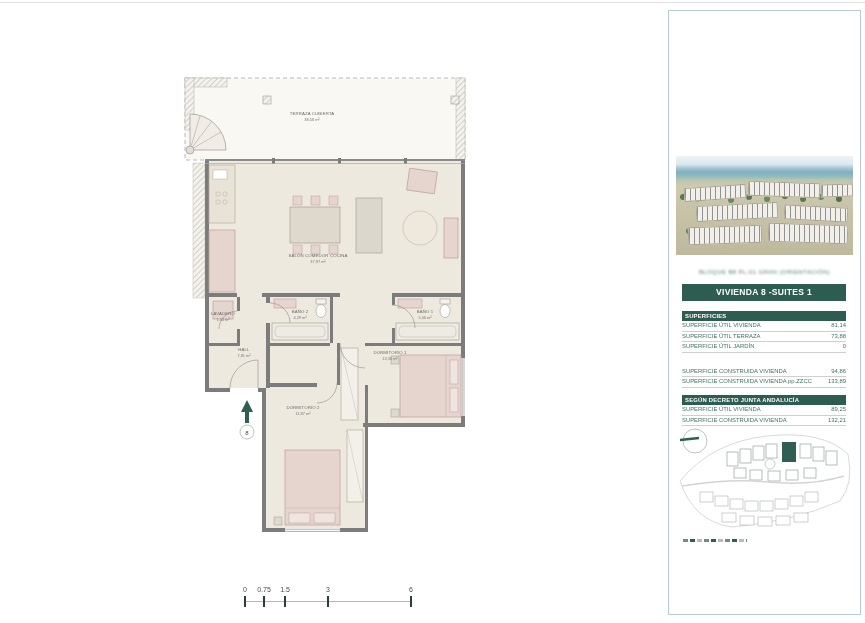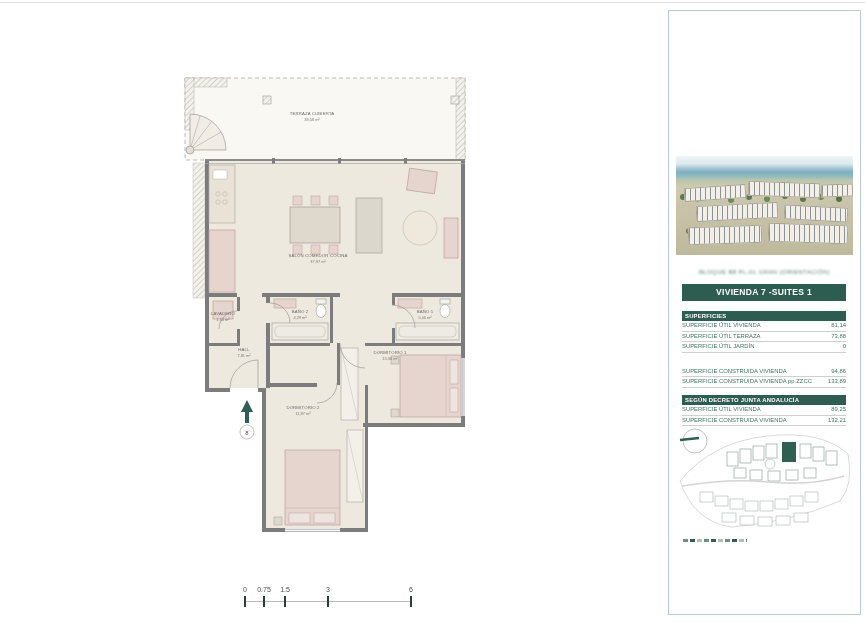--- a/index.html
+++ b/index.html
@@ -260,21 +260,21 @@
     <div class="bldg" style="left:72px;top:26px;width:70px;height:13px;transform:rotate(2deg);"></div>
     <div class="bldg" style="left:145px;top:28px;width:30px;height:11px;transform:rotate(-2deg);"></div>
     <div class="bldg" style="left:20px;top:48px;width:80px;height:14px;transform:rotate(-3deg);"></div>
     <div class="bldg" style="left:108px;top:50px;width:62px;height:13px;transform:rotate(3deg);"></div>
     <div class="bldg" style="left:12px;top:70px;width:72px;height:16px;transform:rotate(-2deg);"></div>
     <div class="bldg" style="left:92px;top:68px;width:78px;height:17px;transform:rotate(2deg);"></div>
   </div>
 
   <div class="abs" id="project-line">BLOQUE B8 PL-01 GRAN (ORIENTACIÓN)</div>
 
-  <div class="abs" id="unit-title">VIVIENDA 7 -SUITES 1</div>
+  <div class="abs" id="unit-title">VIVIENDA 8 -SUITES 1</div>
 
   <div class="abs" id="table">
     <div class="thead">SUPERFICIES</div>
     <div class="trow">
       <span>SUPERFICIE ÚTIL VIVIENDA</span>
       <span class="v">81,14</span>
     </div>
     <div class="trow">
       <span>SUPERFICIE ÚTIL TERRAZA</span>
       <span class="v">73,88</span>

